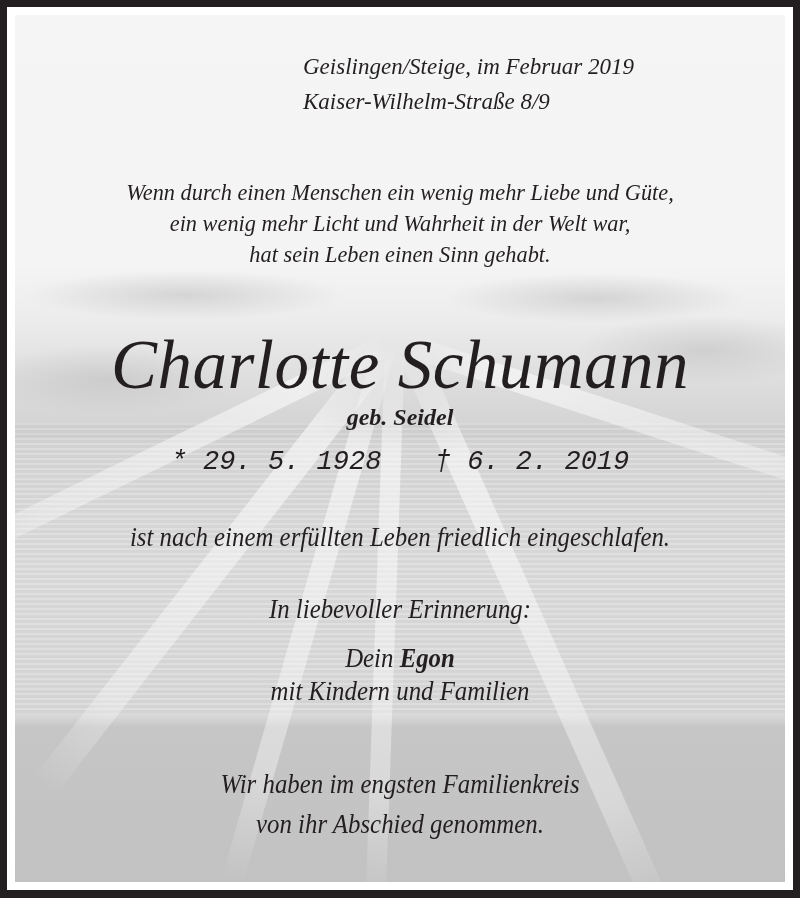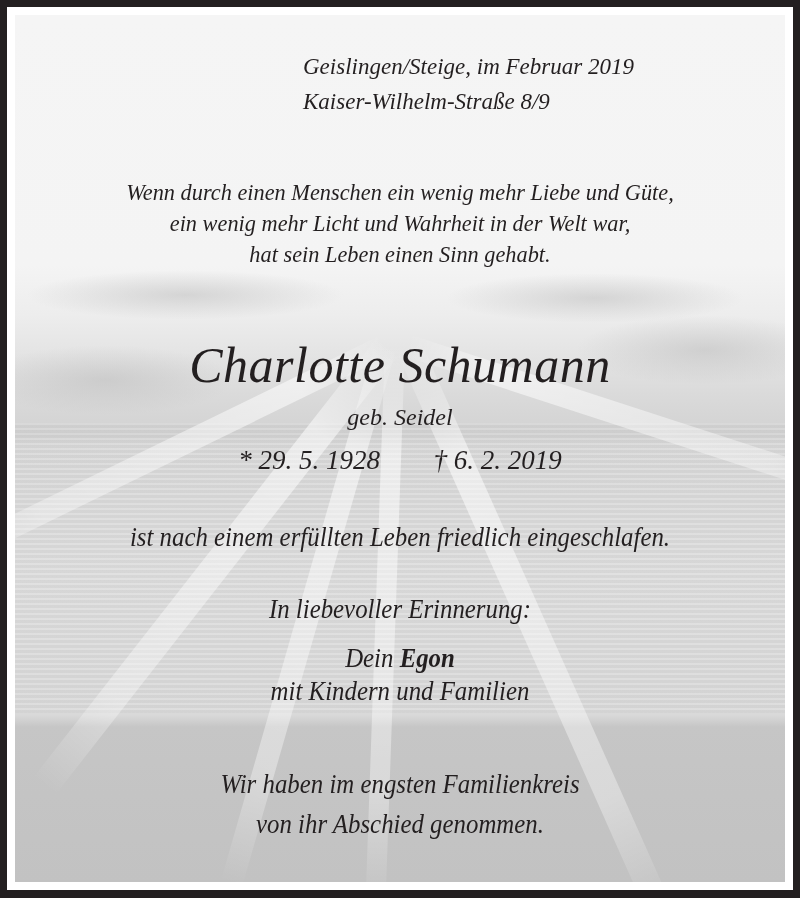--- a/index.html
+++ b/index.html
@@ -33,24 +33,24 @@
     position: absolute; transform-origin: top center;
     background: linear-gradient(to bottom, rgba(255,255,255,0.0), rgba(255,255,255,0.55) 20%, rgba(255,255,255,0.35) 80%, rgba(255,255,255,0));
   }
   .text {
     position: absolute; left: 15px; width: 770px; text-align: center;
     font-family: "Liberation Serif", "DejaVu Serif", serif;
     font-style: italic; color: #231f20;
   }
   .addr { position: absolute; left: 303px; font-family: "Liberation Serif", serif; font-style: italic; font-size: 23px; color: #231f20; white-space: nowrap; }
   .quote { font-size: 24px; line-height: 30px; transform: scaleX(0.93); }
-  .name { font-size: 50px; line-height: 70px; letter-spacing: 0.5px; }
-  .born { font-size: 24px; }
+  .name { font-size: 69px; line-height: 70px; letter-spacing: 0.5px; }
+  .born { font-size: 24px; font-weight: bold; }
   .dates { font-size: 27px; }
-  .dates span { display: inline-block; }
+  .dates span { display: inline-block; font-family: Liberation Mono, monospace; }
   .sig { font-size: 27px; line-height: 36px; transform: scaleX(0.92); }
   .bold { font-weight: bold; }
 </style>
 </head>
 <body>
 
 <div class="frame">
   <div class="inner-white"></div>
 </div>
 

